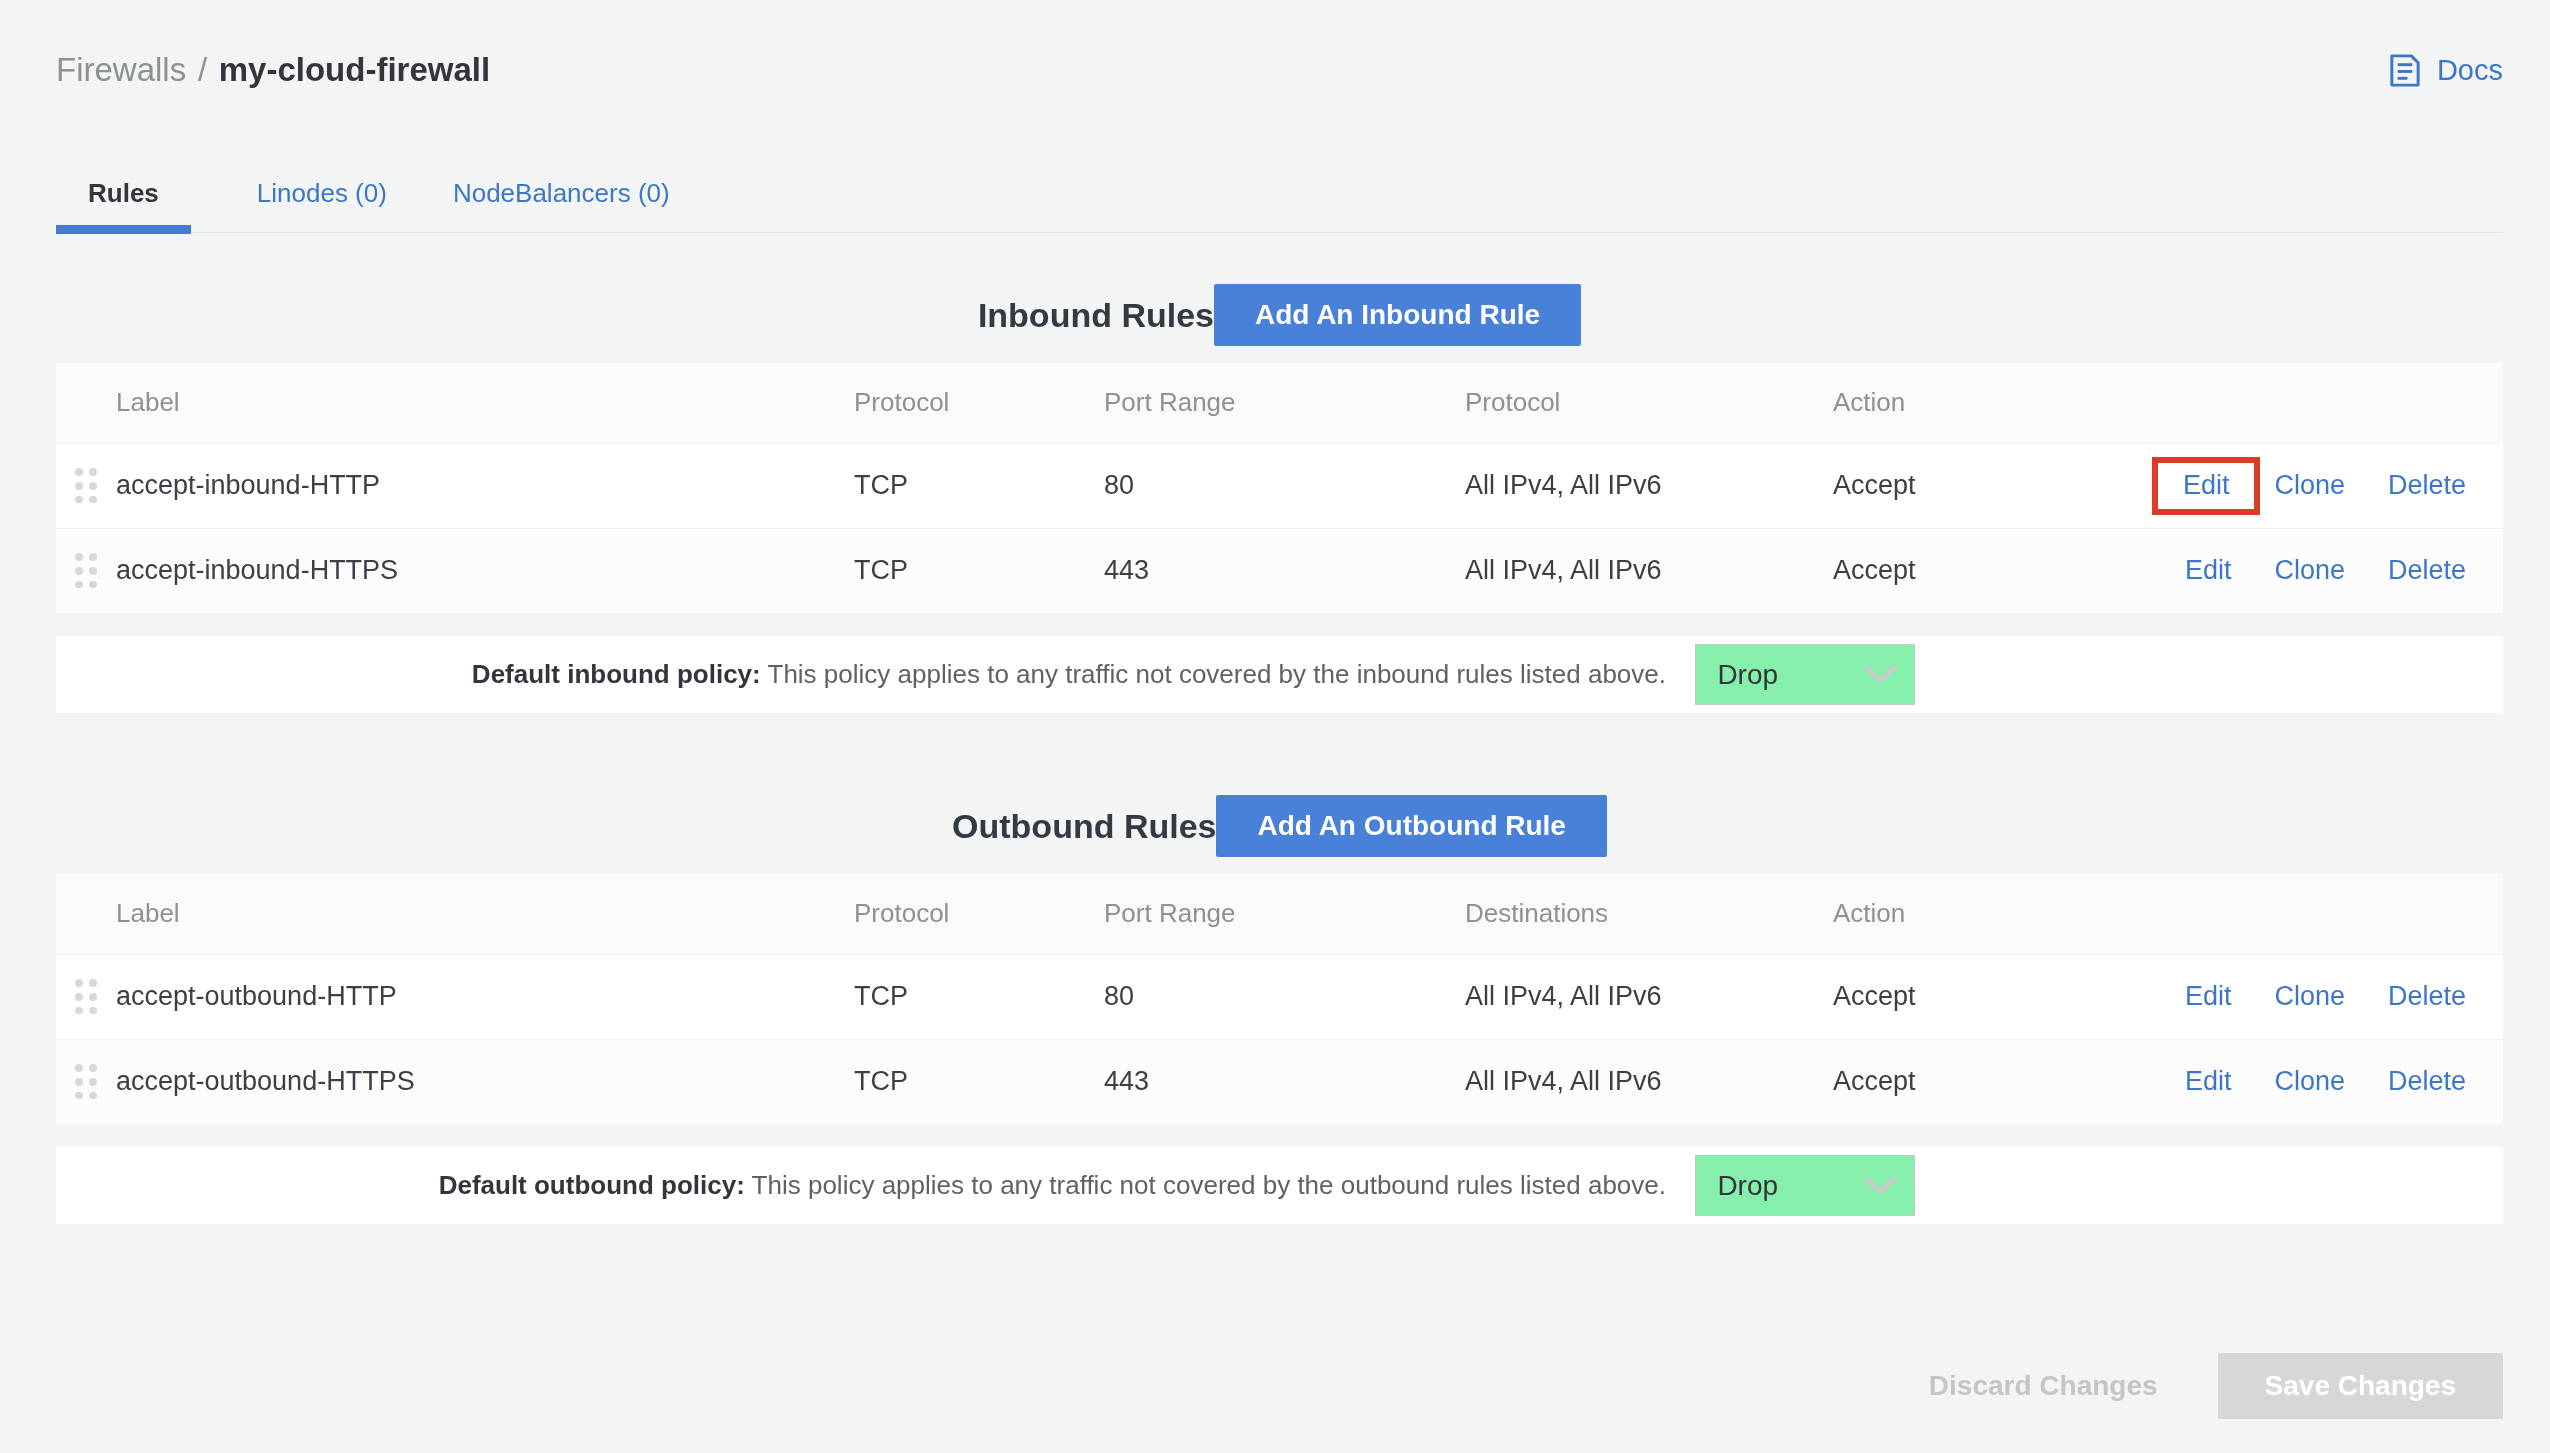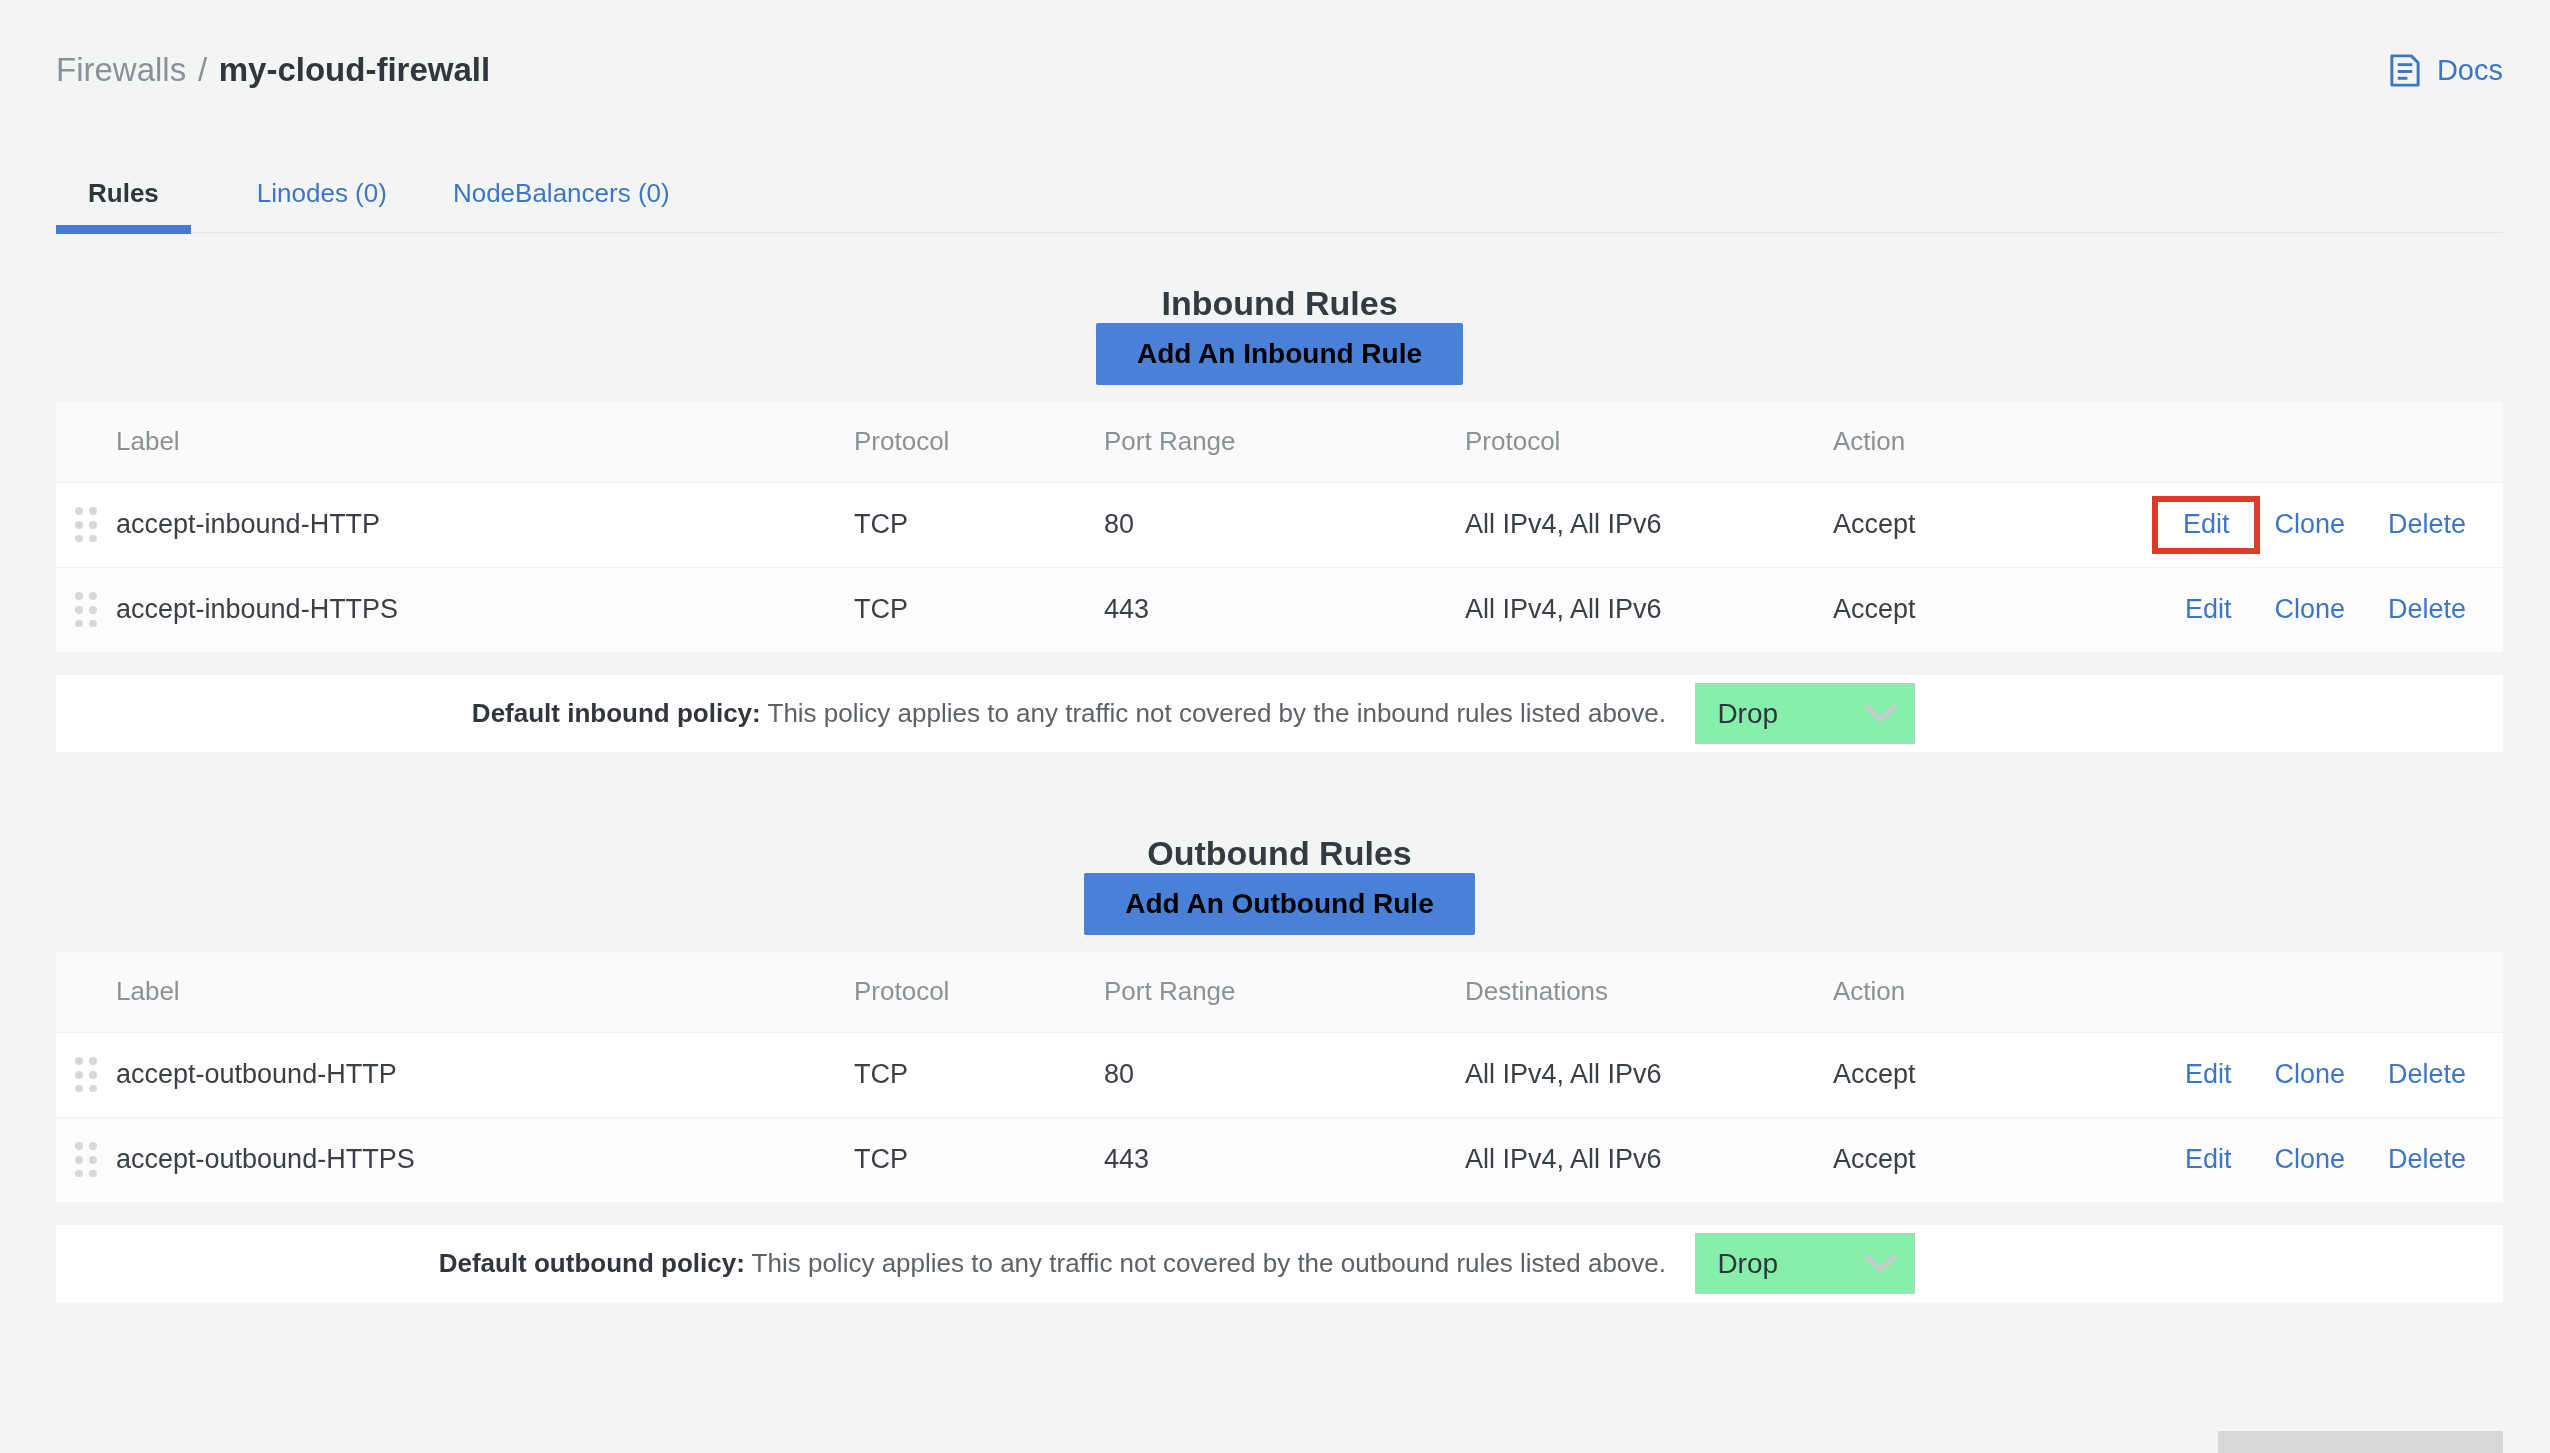--- a/index.html
+++ b/index.html
@@ -20,24 +20,24 @@
   .crumb-current { color:#32363c; font-weight:700; }
   .docs { display:flex; align-items:center; gap:13.6px; color:#3d76c6; font-size:29px; cursor:pointer; }
 
   
   .tabbar { margin-top:49px; border-bottom:1.9px solid #e4e6e8; display:flex; }
   .tab { font-size:26px; padding:0 0 23.4px 0; margin-right:66px; color:#3d76c6; cursor:pointer; position:relative;margin-top:40px; }
   .tab.active { color:#32363c; font-weight:700; padding:0 32px 23.4px 32px; }
   .tab.active::after { content:""; position:absolute; left:0; right:0; bottom:-1.9px; height:9.7px; background:#4679cf; }
 
   
-  .section-head { margin-top:51px; display:flex; justify-content:center; align-items:center;flex-direction:column; }
+  .section-head { margin-top:51px; display:flex; justify-content:center; align-items:center; }
   .section-title { font-size:34px; font-weight:700; color:#343a41; }
   .btn-primary {
-    background:#4a81d8; color:#000000; font-weight:700; font-size:28px;
+    background:#4a81d8; color:#ffffff; font-weight:700; font-size:28px;
     border:none; height:62px; padding:0 41px; border-radius:1.9px; cursor:pointer;
     font-family:"Liberation Sans", sans-serif;
   }
 
   
   .table { margin-top:16.6px; }
   .tr {
     display:grid;
     grid-template-columns:60px 738px 250px 361px 368px 210px 1fr;
     align-items:center;

